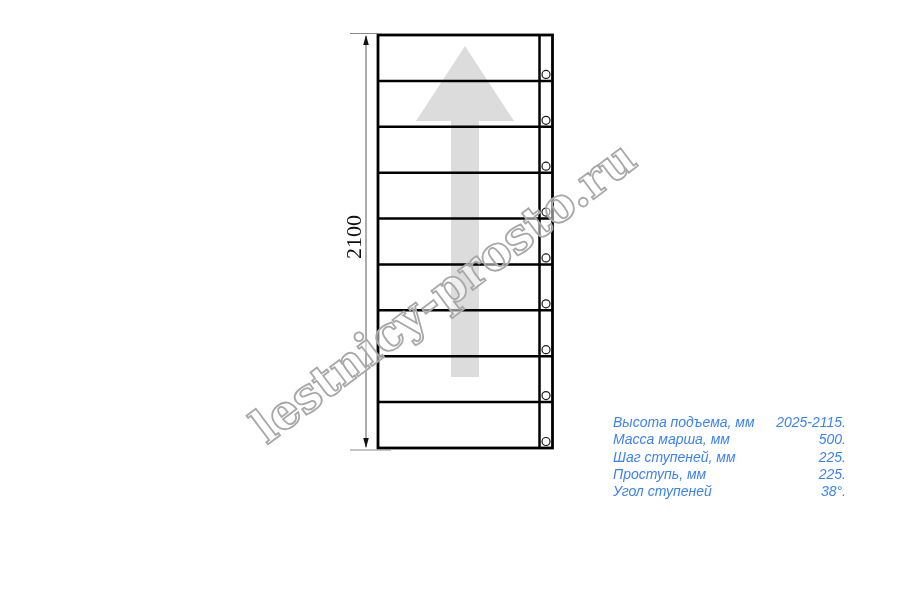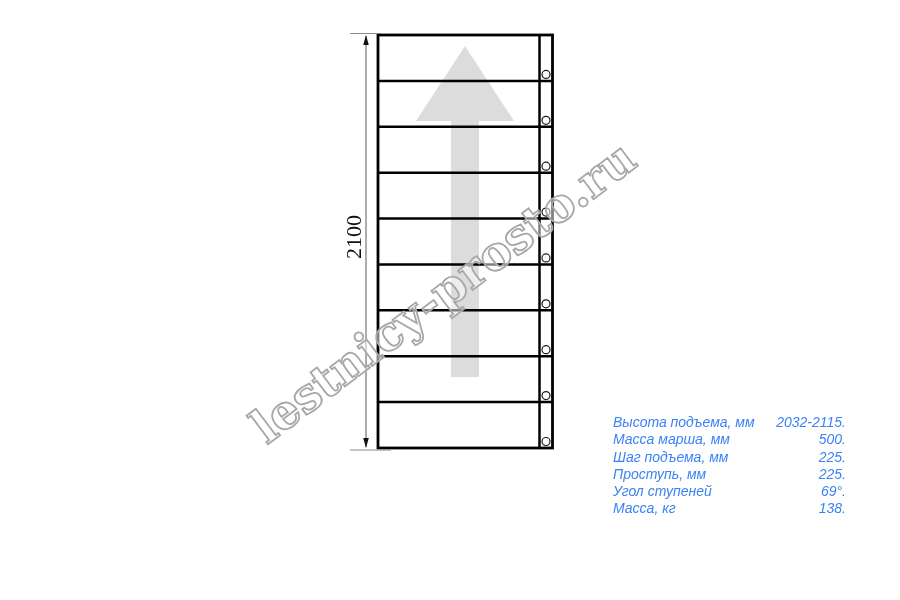--- a/index.html
+++ b/index.html
@@ -129,37 +129,33 @@
       <polygon class="dim-arrowhead" points="366,448 363.2,438 368.8,438"></polygon>
       <text class="dim-text" transform="translate(361,237) rotate(-90)" text-anchor="middle">2100</text>
     </g>
 
     <text class="watermark-text" transform="translate(453,305) rotate(-37)" text-anchor="middle">lestnicy-prosto.ru</text>
   </svg>
 
   <div class="specs">
     <div class="spec-row">
       <span class="spec-label">Высота подъема, мм</span>
-      <span class="spec-value">2032-2115.</span>
+      <span class="spec-value">2025-2115.</span>
     </div>
     <div class="spec-row">
       <span class="spec-label">Масса марша, мм</span>
       <span class="spec-value">500.</span>
     </div>
     <div class="spec-row">
-      <span class="spec-label">Шаг подъема, мм</span>
+      <span class="spec-label">Шаг ступеней, мм</span>
       <span class="spec-value">225.</span>
     </div>
     <div class="spec-row">
       <span class="spec-label">Проступь, мм</span>
       <span class="spec-value">225.</span>
     </div>
     <div class="spec-row">
       <span class="spec-label">Угол ступеней</span>
-      <span class="spec-value">69°.</span>
-    </div>
-    <div class="spec-row">
-      <span class="spec-label">Масса, кг</span>
-      <span class="spec-value">138.</span>
+      <span class="spec-value">38°.</span>
     </div>
   </div>
 
 </div>
 
 </body></html>

